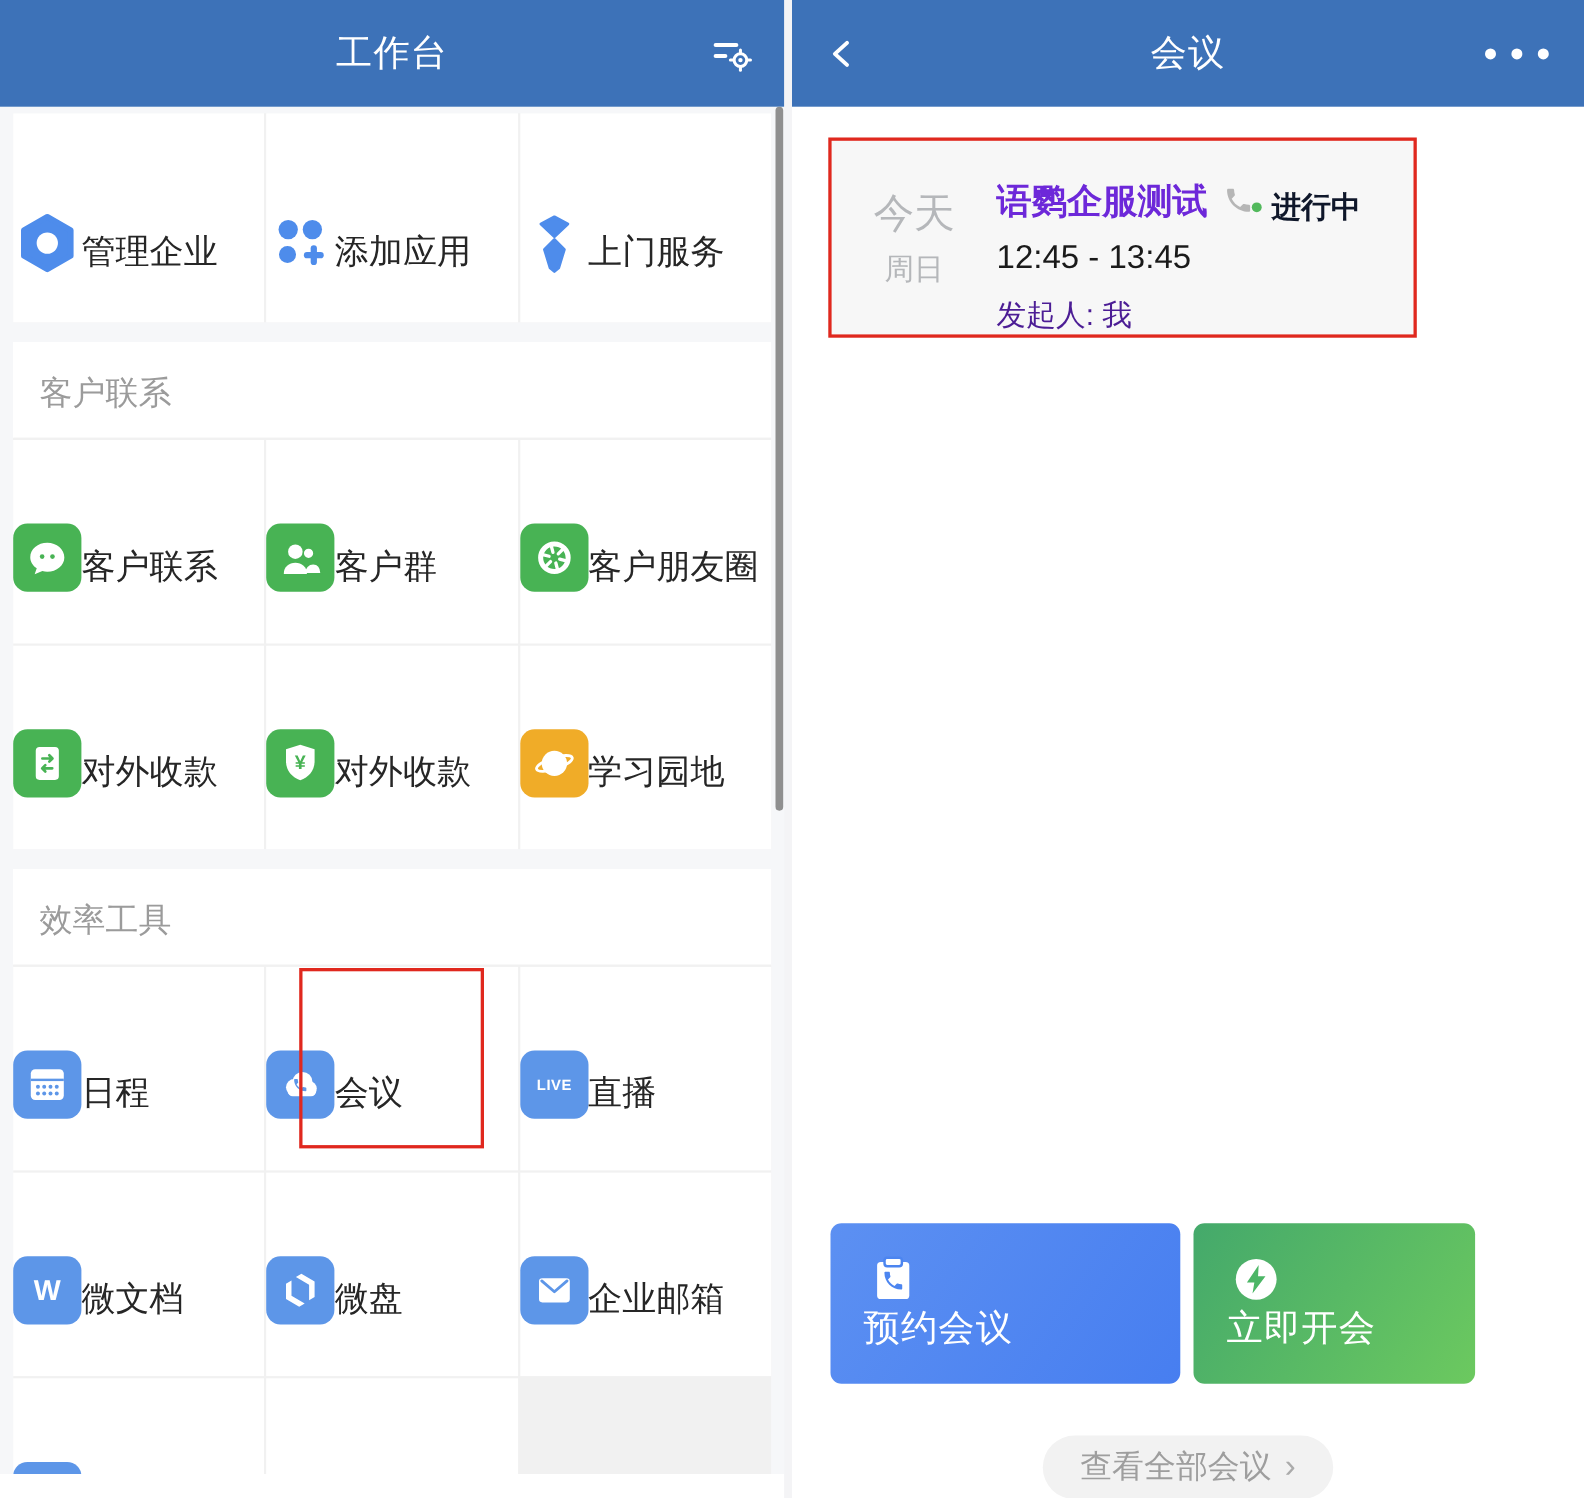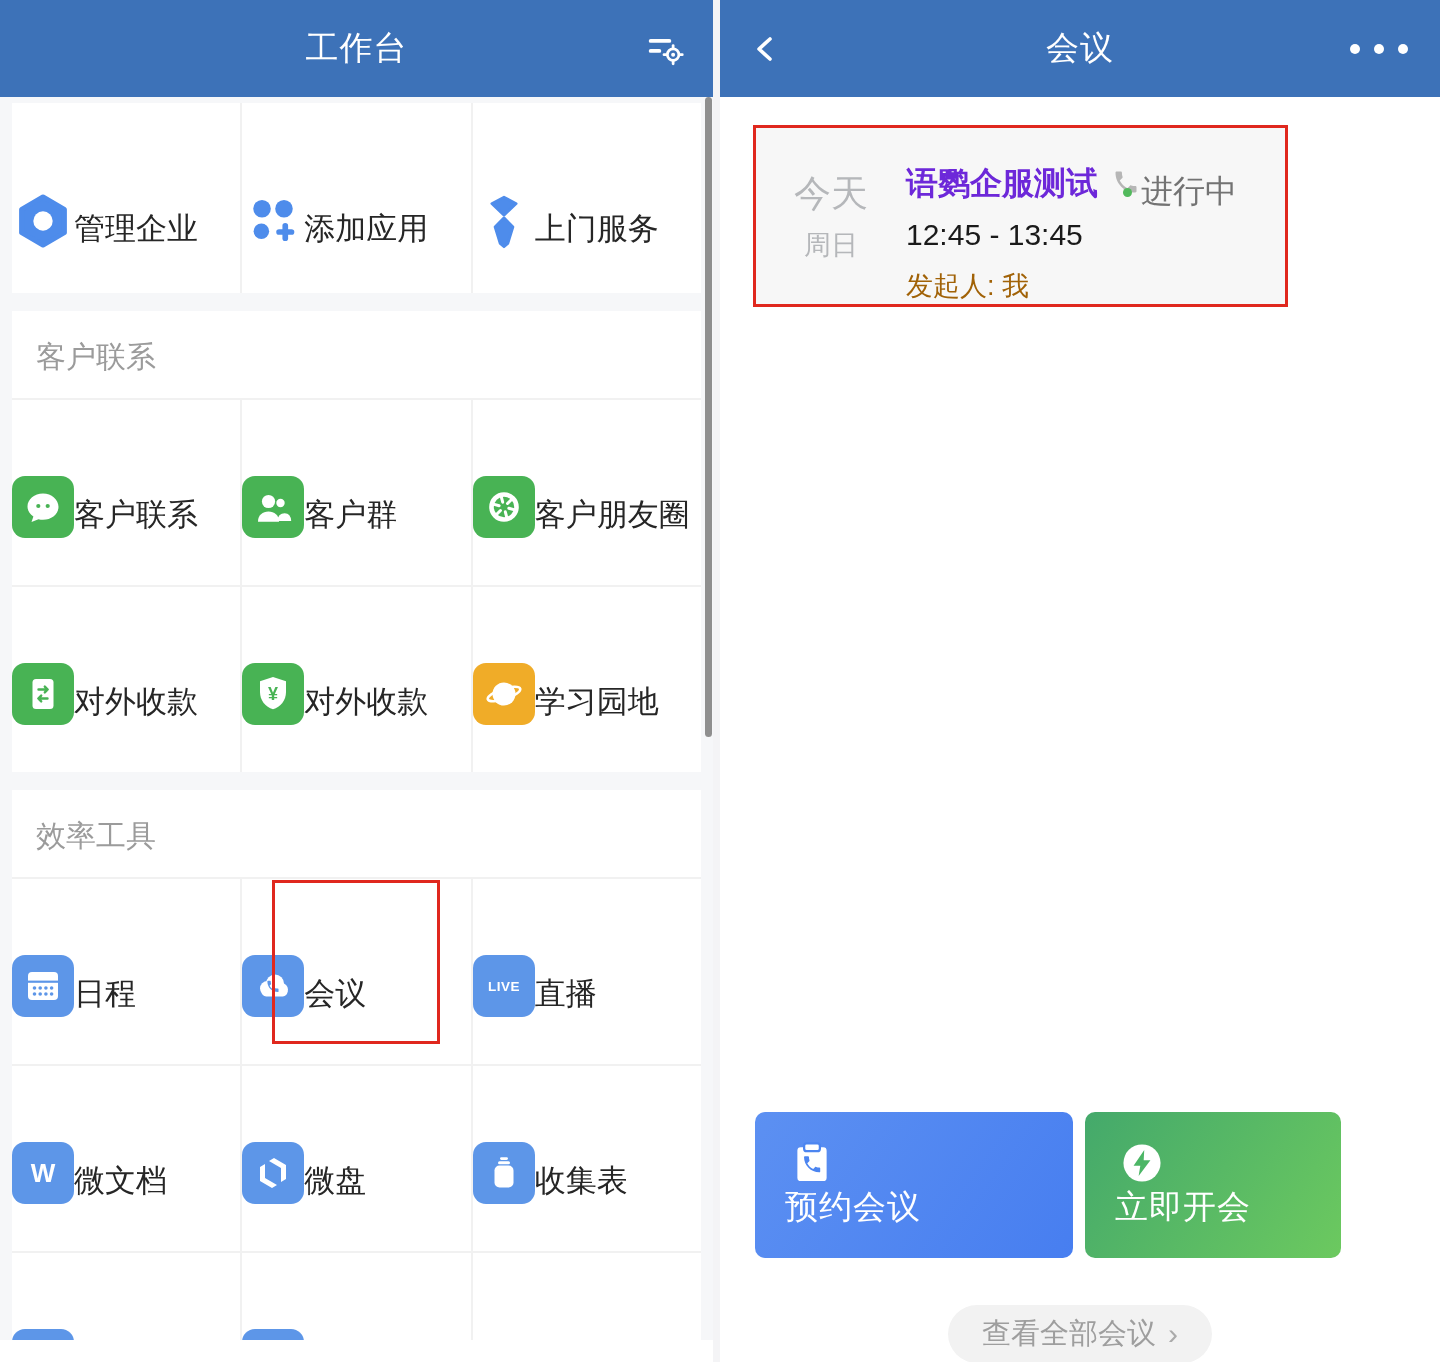--- a/index.html
+++ b/index.html
@@ -34,22 +34,22 @@
   .rp-more{position:absolute;right:28px;top:50%;transform:translateY(-50%);width:66px;height:44px;display:flex;align-items:center;justify-content:center;cursor:pointer;}
 
   .meeting-card{position:absolute;left:33px;top:125px;width:535px;height:182px;background:#f7f7f7;border:3px solid #e0281e;box-sizing:border-box;display:flex;cursor:pointer;}
   .mc-date{width:150px;display:flex;flex-direction:column;align-items:center;justify-content:center;color:#b5b7ba;}
   .mc-day{font-size:37px;}
   .mc-weekday{font-size:27px;margin-top:8px;}
   .mc-main{flex:1;padding-top:34px;}
   .mc-title-row{display:flex;align-items:center;gap:14px;}
   .mc-title{font-size:32px;font-weight:600;color:#6d28d9;}
   .mc-time{font-size:30px;color:#1a1a1a;margin-top:12px;}
-  .mc-organizer{font-size:27px;color:#a16207;margin-top:16px;}
-  .mc-status{position:absolute;right:48px;top:42px;display:flex;align-items:center;gap:9px;color:#737373;font-size:32px;}
+  .mc-organizer{font-size:27px;color:#4c1d95;margin-top:16px;}
+  .mc-status{position:absolute;right:48px;top:42px;display:flex;align-items:center;gap:9px;color:#0f172a;font-size:27px;font-weight:bold;}
   .status-dot{width:9px;height:9px;border-radius:50%;background:#52b95c;}
 
   .rp-actions{position:absolute;left:35px;top:1112px;display:flex;gap:12px;}
   .action-btn{height:146px;border-radius:10px;position:relative;color:#fff;cursor:pointer;}
   .btn-blue{width:318px;background:linear-gradient(125deg,#5c90f2 0%,#477ef0 100%);}
   .btn-green{width:256px;background:linear-gradient(125deg,#44a96b 0%,#6cc95f 100%);}
   .ab-icon{position:absolute;left:30px;top:24px;}
   .ab-label{position:absolute;left:30px;bottom:28px;font-size:33px;font-weight:500;letter-spacing:1px;}
 
   .view-all{position:absolute;left:50%;top:1305px;transform:translateX(-50%);height:58px;padding:0 34px;border-radius:29px;background:#f2f2f2;color:#9e9e9e;font-size:29px;display:flex;align-items:center;gap:12px;box-sizing:border-box;white-space:nowrap;cursor:pointer;}
@@ -246,30 +246,20 @@
             <span class="tile-icon sq-blue">
               <svg width="48" height="48" viewBox="0 0 48 48" fill="#fff">
                 <path d="M20 12l5-3 12 7v14l-5 3V19z"></path>
                 <path d="M28 36l-5 3-12-7V18l5-3v14z"></path>
               </svg>
             </span>
             <div class="cell-label">微盘</div>
           </div>
           <div class="cell">
             <span class="tile-icon sq-blue">
-              <svg width="48" height="48" viewBox="0 0 48 48" fill="#fff">
-                <rect x="14.5" y="16.5" width="19" height="22" rx="5"></rect>
-                <rect x="18" y="12.3" width="12" height="3" rx="1.5"></rect>
-                <rect x="20" y="8.2" width="8" height="2.8" rx="1.4"></rect>
-              </svg>
-            </span>
-            <div class="cell-label">收集表</div>
-          </div>
-          <div class="cell">
-            <span class="tile-icon sq-blue">
               <svg width="48" height="48" viewBox="0 0 48 48">
                 <rect x="10" y="13" width="28" height="22" rx="3" fill="#fff"></rect>
                 <path d="M12.5 15.5l11.5 9.8 11.5-9.8" fill="none" stroke="#5d96e8" stroke-width="2.6" stroke-linecap="round" stroke-linejoin="round"></path>
               </svg>
             </span>
             <div class="cell-label">企业邮箱</div>
           </div>
           <div class="cell">
             <span class="tile-icon sq-blue">
               <svg width="48" height="48" viewBox="0 0 48 48">

